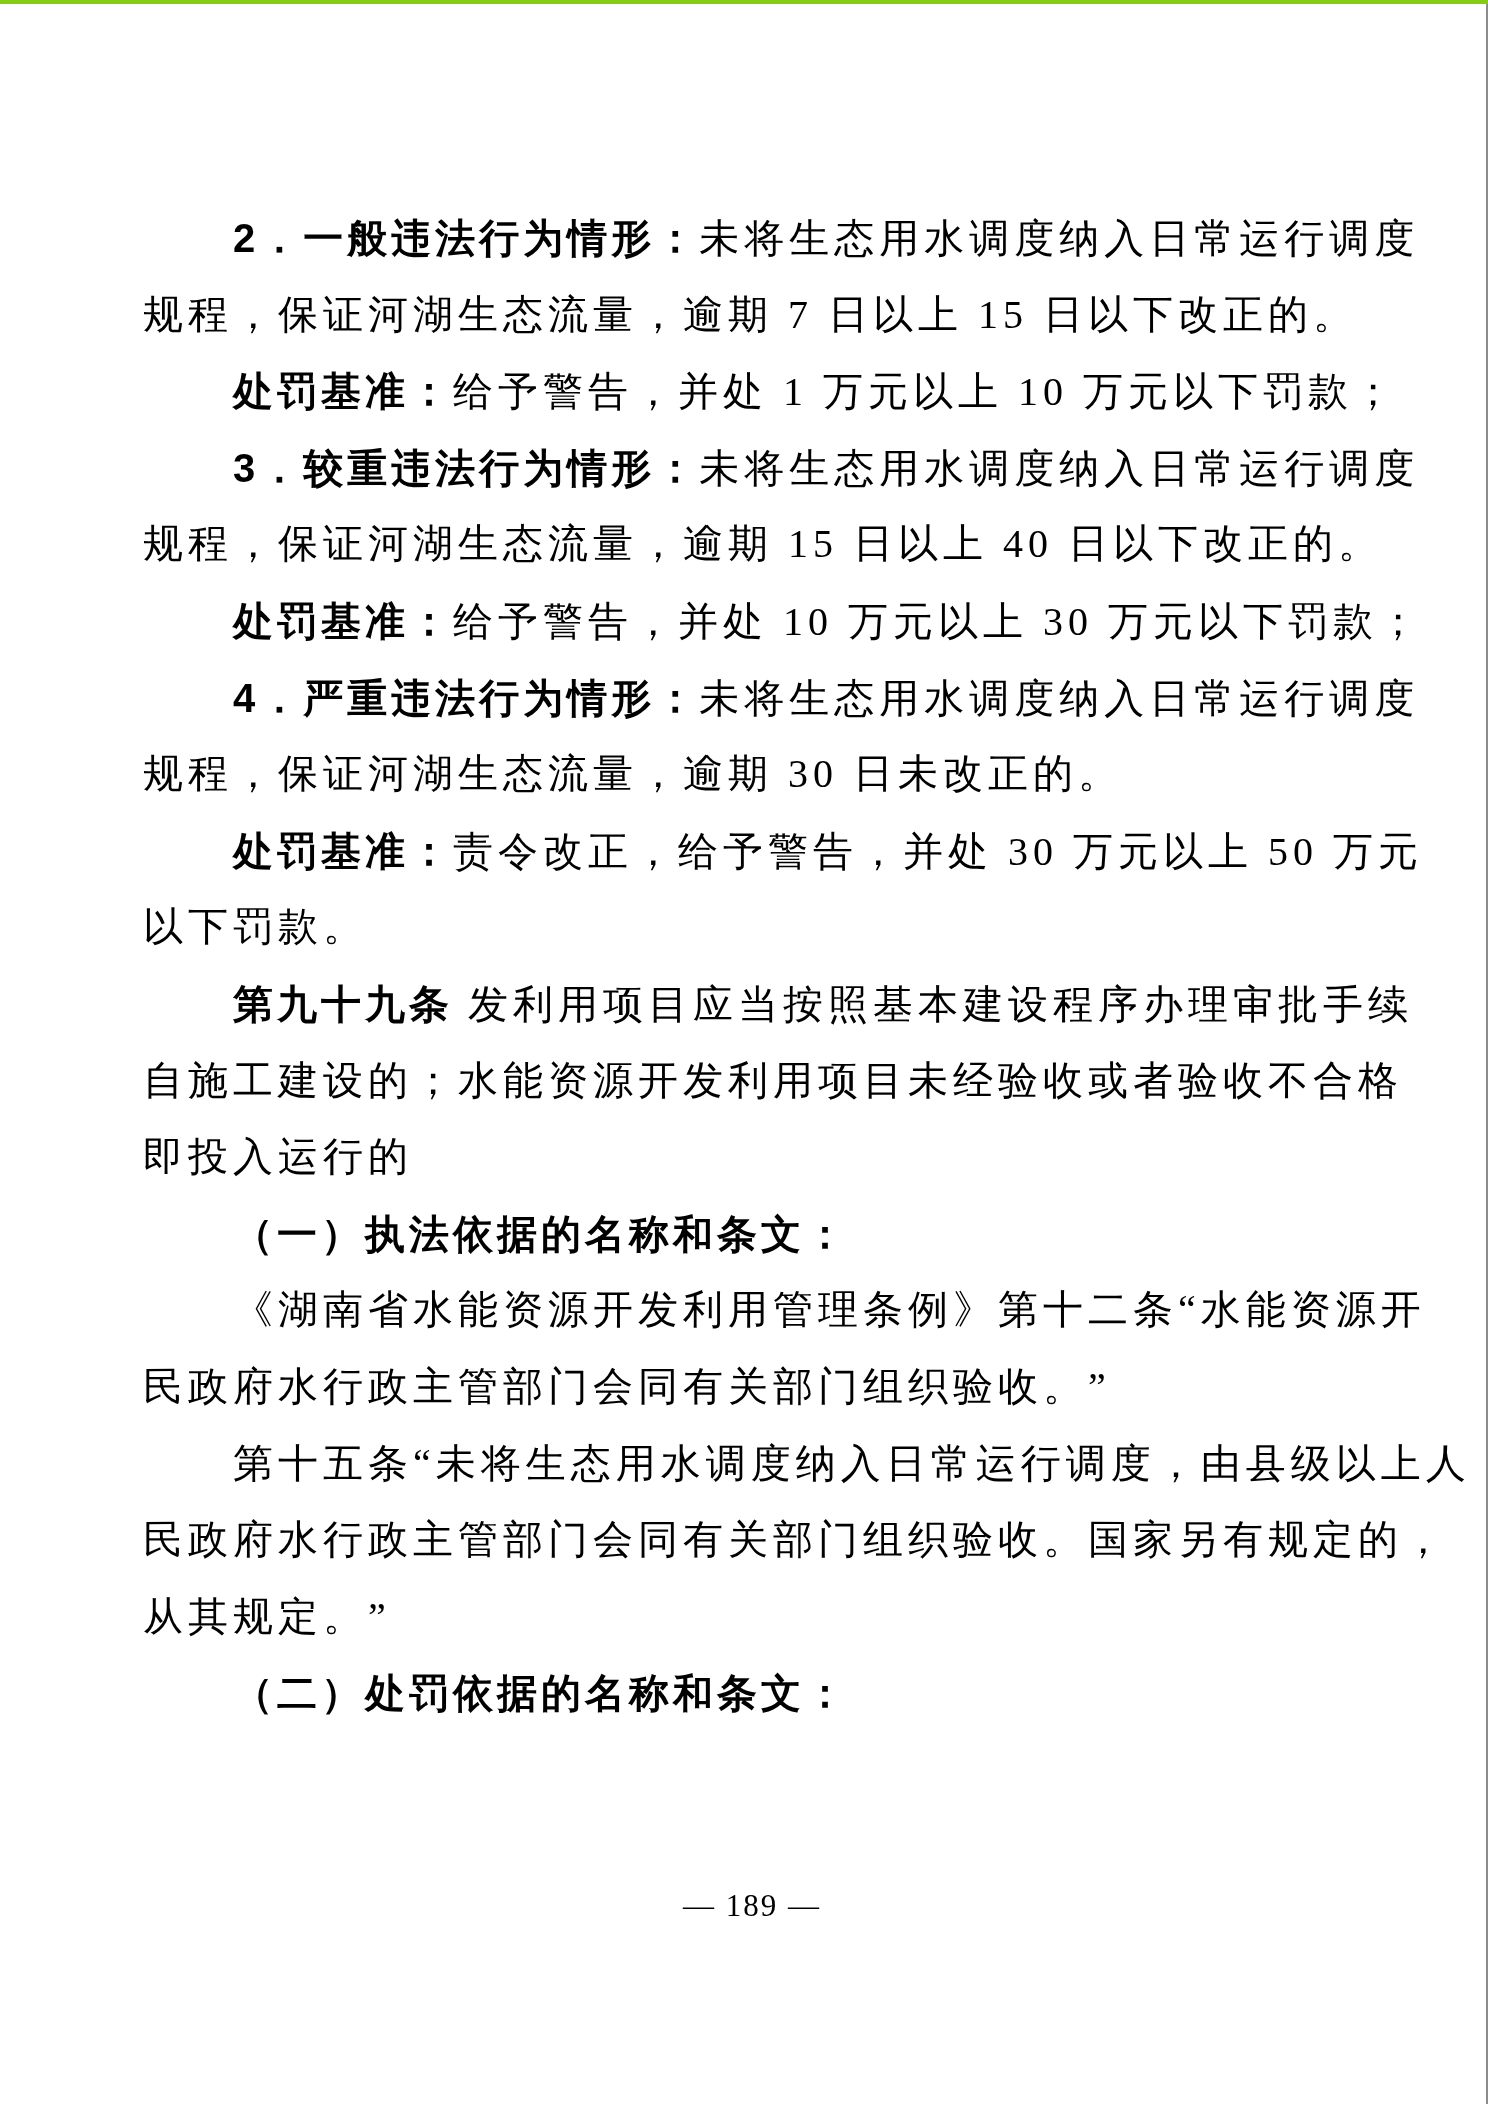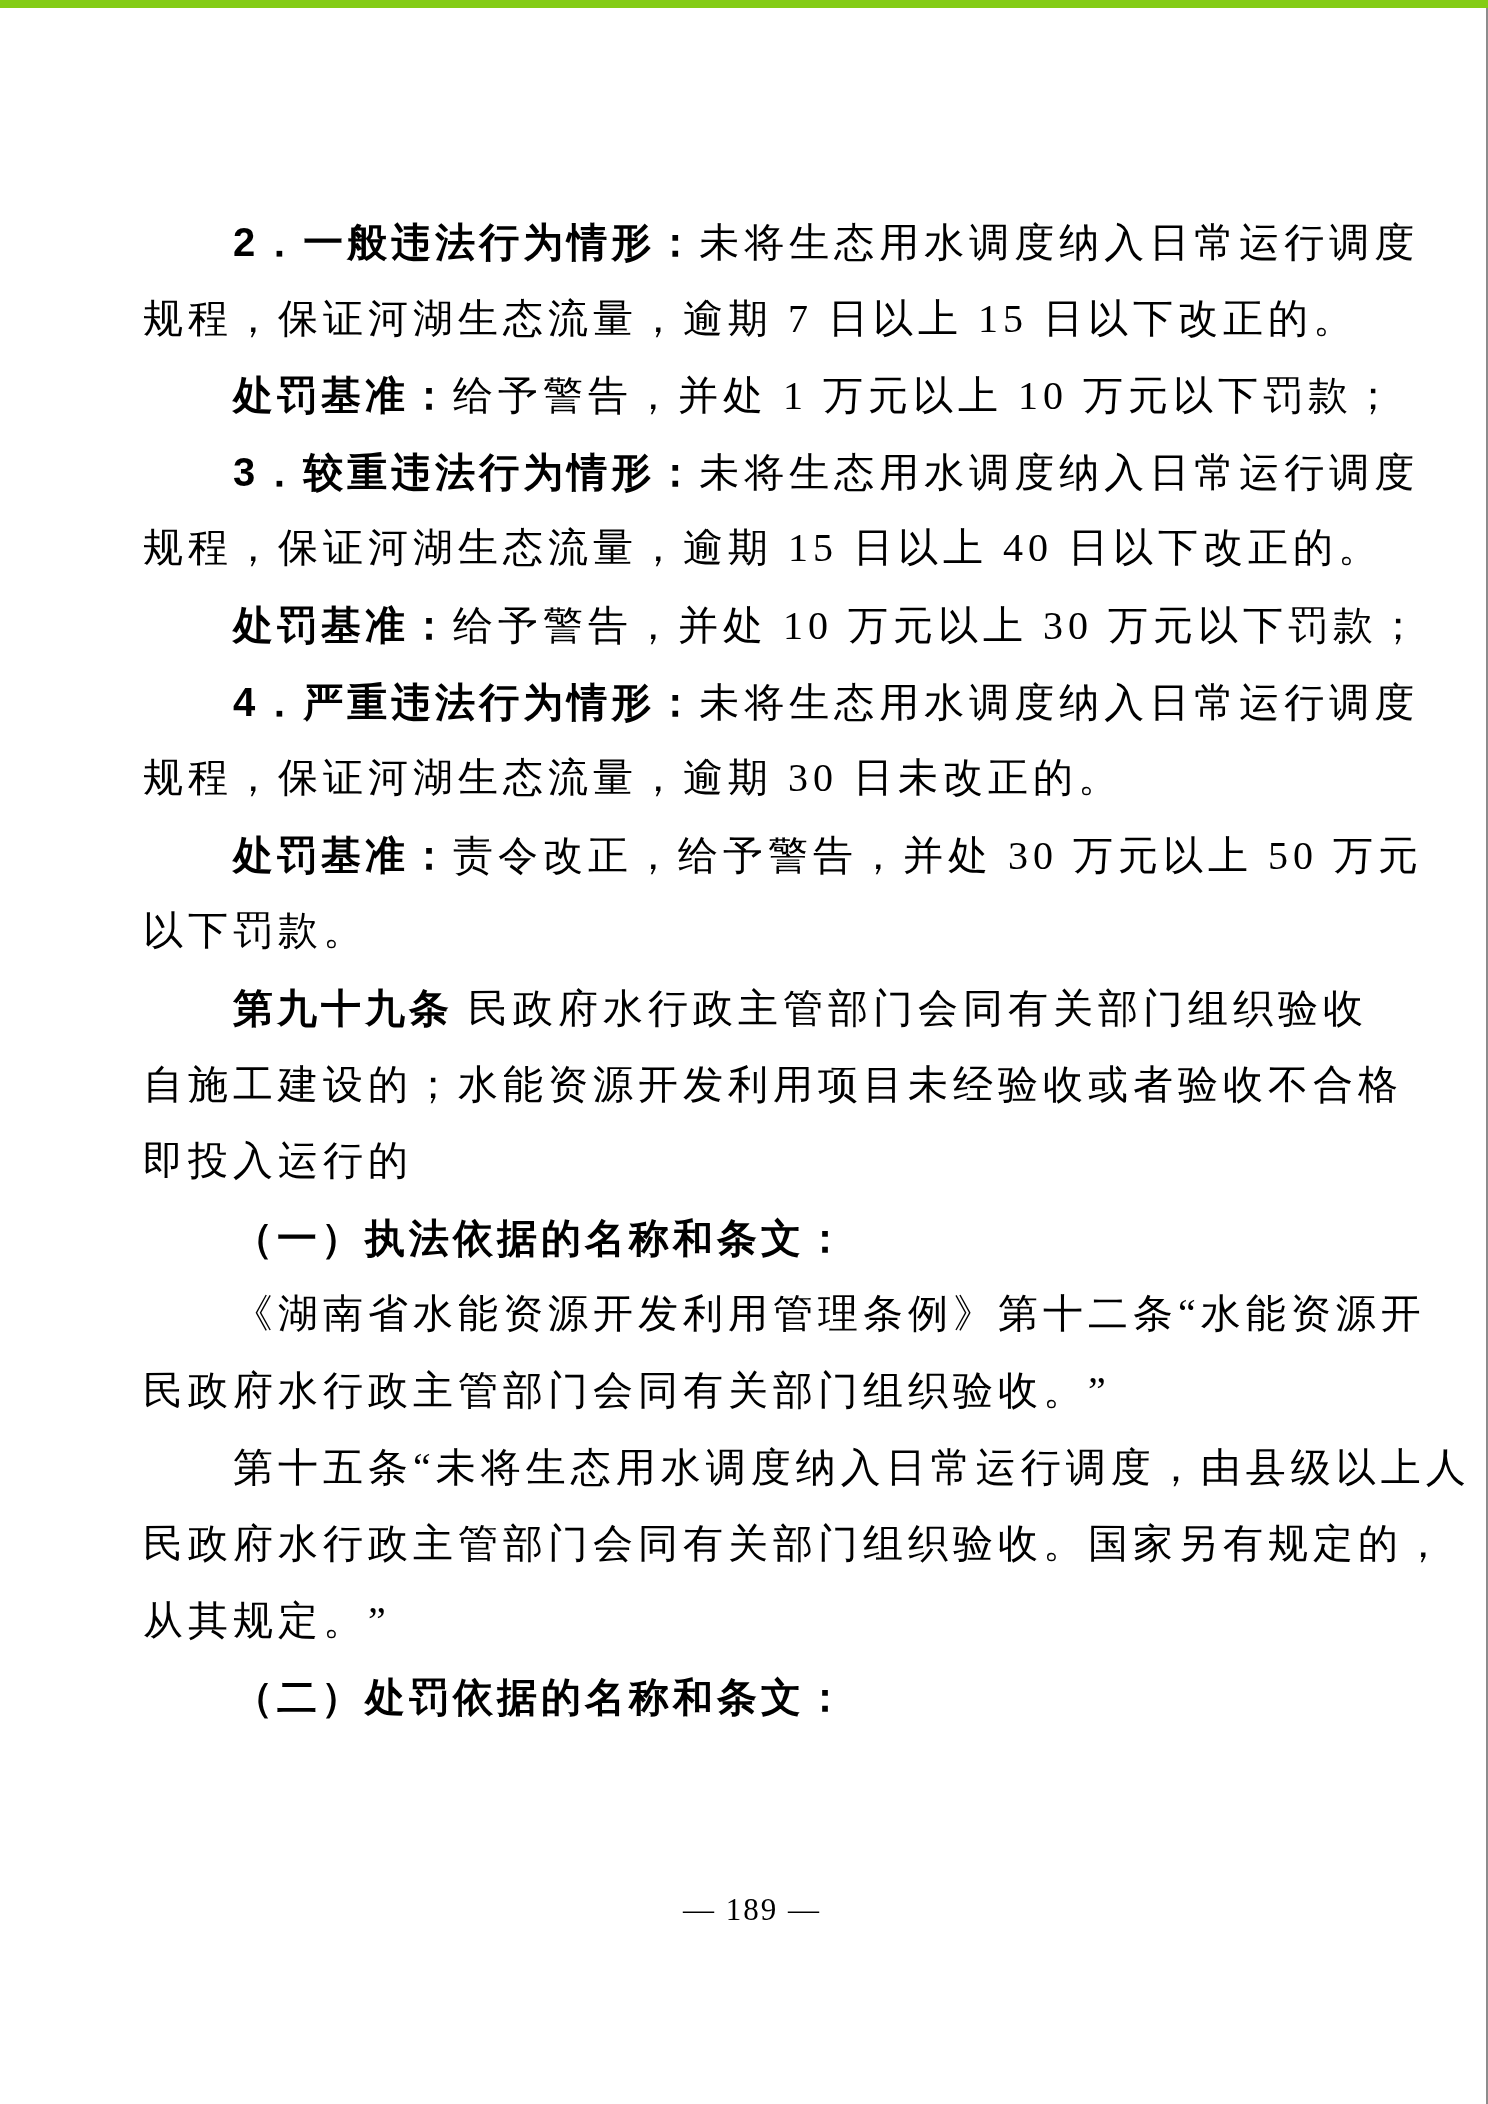--- a/index.html
+++ b/index.html
@@ -6,21 +6,21 @@
     margin: 0;
     padding: 0;
     background: #ffffff;
   }
   .page {
     position: relative;
     width: 1488px;
     height: 2104px;
     background: #ffffff;
     overflow: hidden;
-    border-top: 8px solid #84cc16;
+    border-top: 4px solid #84cc16;
     box-sizing: border-box;
     font-family: "Liberation Serif", "DejaVu Serif", serif;
     color: #000000;
   }
   .page-right-edge {
     position: absolute;
     top: 0;
     right: 0;
     width: 2px;
     height: 100%;
@@ -68,21 +68,21 @@
   <div class="line indent"><span class="seg bold">2．一般违法行为情形：</span><span class="seg">未将生态用水调度纳入日常运行调度</span></div>
       <div class="line"><span class="seg">规程，保证河湖生态流量，逾期 7 日以上 15 日以下改正的。</span></div>
       <div class="line indent"><span class="seg bold">处罚基准：</span><span class="seg">给予警告，并处 1 万元以上 10 万元以下罚款；</span></div>
       <div class="line indent"><span class="seg bold">3．较重违法行为情形：</span><span class="seg">未将生态用水调度纳入日常运行调度</span></div>
       <div class="line"><span class="seg">规程，保证河湖生态流量，逾期 15 日以上 40 日以下改正的。</span></div>
       <div class="line indent"><span class="seg bold">处罚基准：</span><span class="seg">给予警告，并处 10 万元以上 30 万元以下罚款；</span></div>
       <div class="line indent"><span class="seg bold">4．严重违法行为情形：</span><span class="seg">未将生态用水调度纳入日常运行调度</span></div>
       <div class="line"><span class="seg">规程，保证河湖生态流量，逾期 30 日未改正的。</span></div>
       <div class="line indent"><span class="seg bold">处罚基准：</span><span class="seg">责令改正，给予警告，并处 30 万元以上 50 万元</span></div>
       <div class="line"><span class="seg">以下罚款。</span></div>
-      <div class="line indent"><span class="seg bold">第九十九条</span><span class="seg"> 民政府水行政主管部门会同有关部门组织验收</span></div>
+      <div class="line indent"><span class="seg bold">第九十九条</span><span class="seg"> 发利用项目应当按照基本建设程序办理审批手续</span></div>
       <div class="line"><span class="seg">自施工建设的；水能资源开发利用项目未经验收或者验收不合格</span></div>
       <div class="line"><span class="seg">即投入运行的</span></div>
       <div class="line indent"><span class="seg bold">（一）执法依据的名称和条文：</span></div>
       <div class="line indent"><span class="seg">《湖南省水能资源开发利用管理条例》第十二条“水能资源开</span></div>
       <div class="line"><span class="seg">民政府水行政主管部门会同有关部门组织验收。”</span></div>
       <div class="line indent"><span class="seg">第十五条“未将生态用水调度纳入日常运行调度，由县级以上人</span></div>
       <div class="line"><span class="seg">民政府水行政主管部门会同有关部门组织验收。国家另有规定的，</span></div>
       <div class="line"><span class="seg">从其规定。”</span></div>
       <div class="line indent"><span class="seg bold">（二）处罚依据的名称和条文：</span></div>
     </div>

